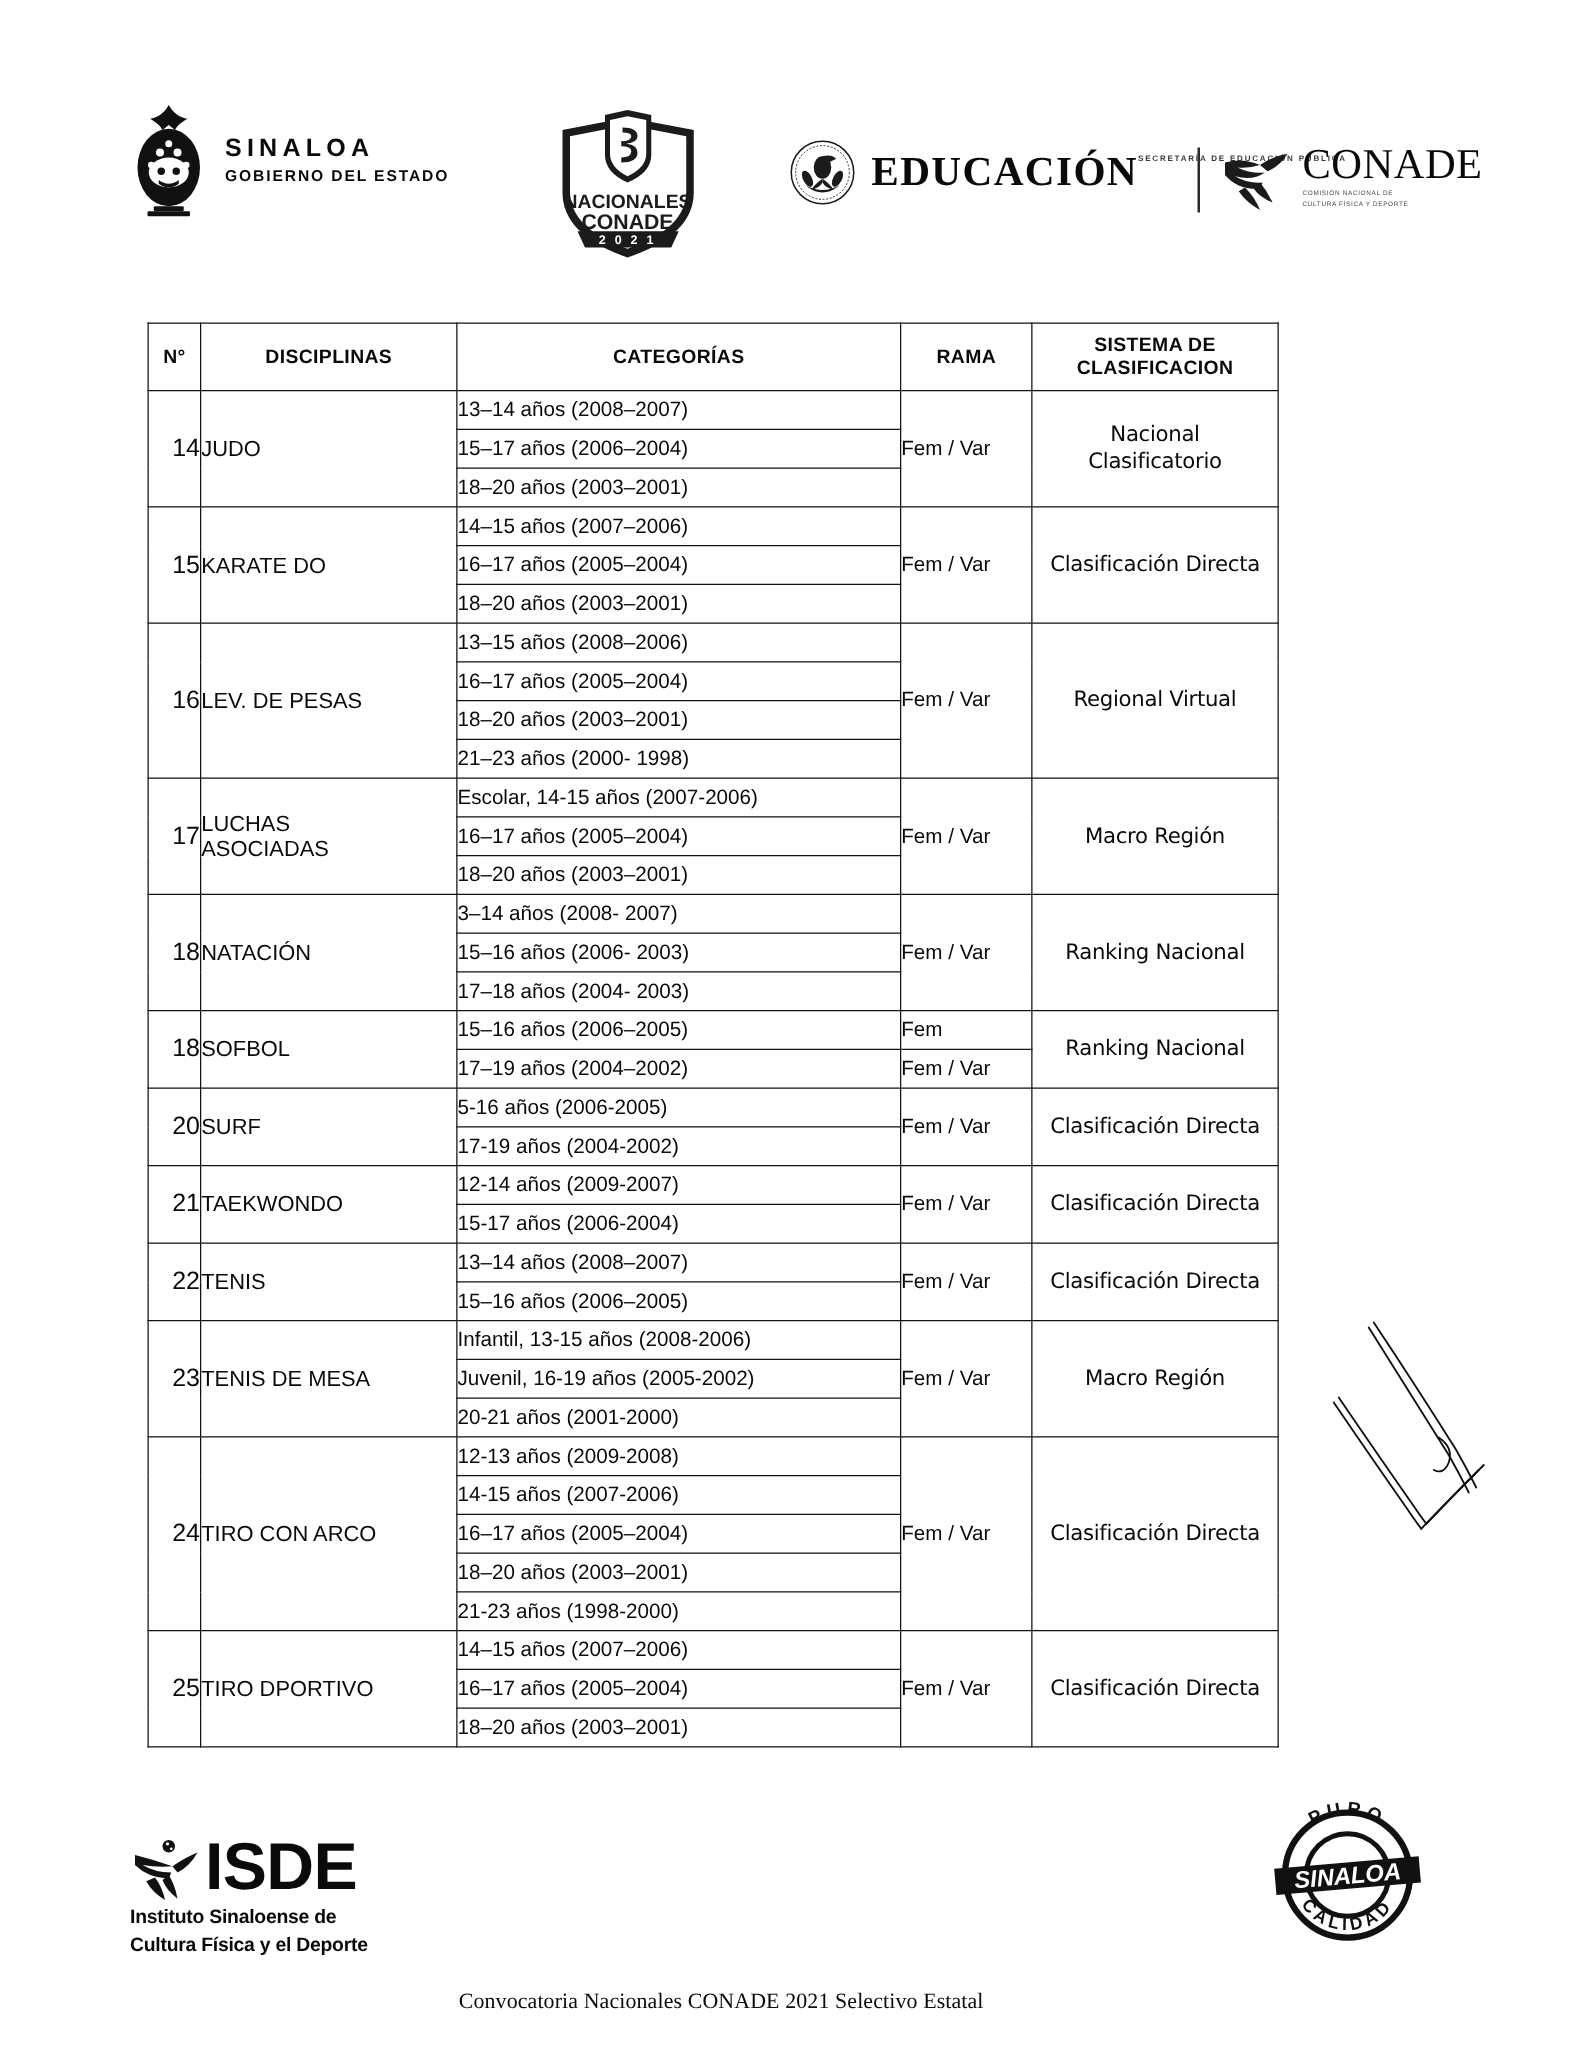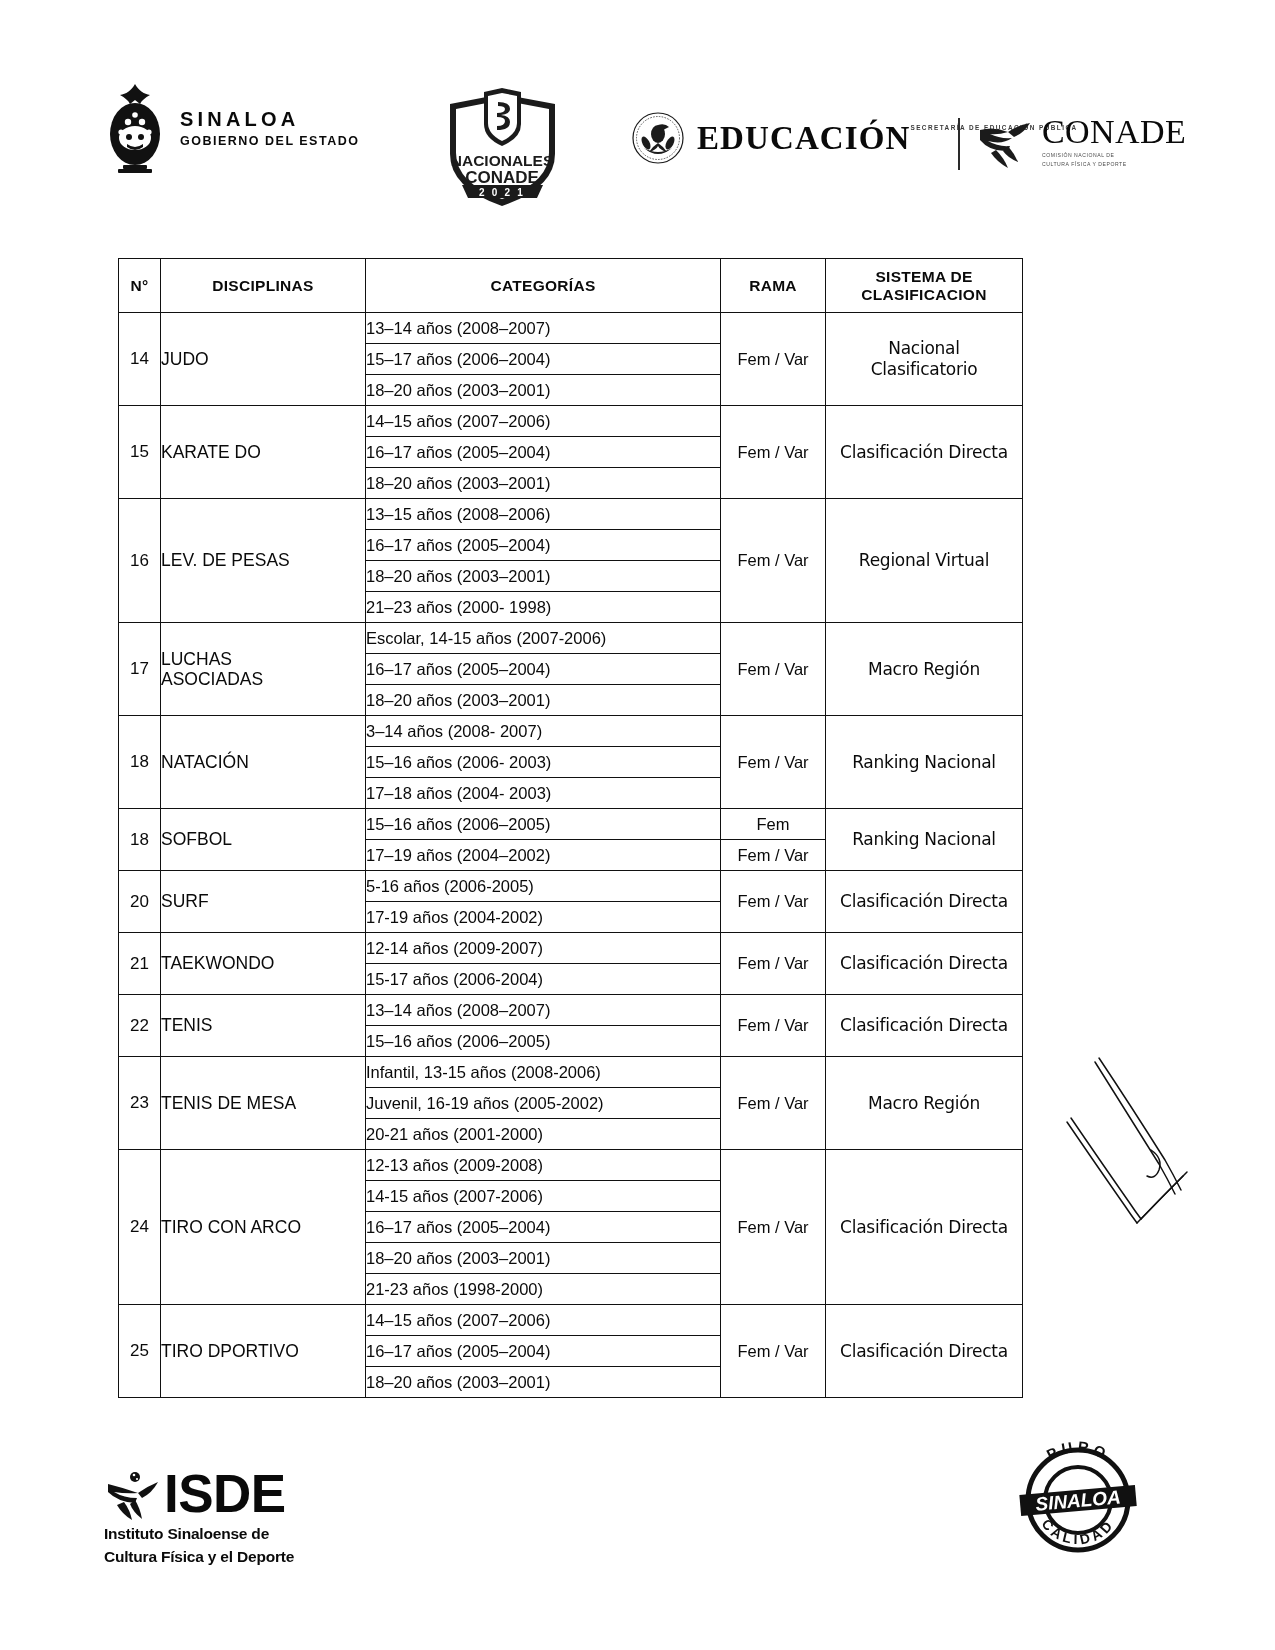--- a/index.html
+++ b/index.html
@@ -47,24 +47,24 @@
     letter-spacing:0.3px;line-height:1.14;padding:9px 2px;
   }
   .th-sis{font-size:15px;}
 
   .col-n{width:42px;}
   .col-disc{width:205px;}
   .col-cat{width:355px;}
   .col-rama{width:105px;}
   .col-sis{width:197px;}
 
-  td.c-n{font-size:17px;text-align:center;}
+  td.c-n{font-size:20px;text-align:right;}
   td.c-disc{font-size:17.5px;padding-left:9px;line-height:1.18;}
   td.c-cat{font-size:16.5px;padding:4.5px 0 4.5px 9px;height:30px;}
-  td.c-rama{font-size:16.5px;text-align:center;}
+  td.c-rama{font-size:16.5px;}
   td.c-sis{
     font-size:17px;text-align:center;line-height:1.26;
     font-family:"DejaVu Sans", sans-serif;
     letter-spacing:-0.25px;
   }
   .disc-ml{line-height:1.2;}
 
   
   .scribble{position:absolute;left:1055px;top:1018px;width:145px;height:215px;pointer-events:none;}
 
@@ -418,20 +418,21 @@
                 <circle cx="33" cy="11" r="1.1"></circle>
             </g>
           </svg>
         </div>
         <div class="isde-word">ISDE</div>
       </div>
       <div class="isde-sub">Instituto Sinaloense de</div>
       <div class="isde-sub">Cultura Física y el Deporte</div>
     </div>
 
+    <div class="foot-caption">Convocatoria Nacionales CONADE 2021 Selectivo Estatal</div>
   </div>
 
   <div class="seal">
     <svg viewBox="0 0 132 132" width="132" height="132">
       <defs>
         <path id="arcTop" d="M18 66 A48 48 0 0 1 114 66"></path>
         <path id="arcBot" d="M22 66 A44 44 0 0 0 110 66"></path>
       </defs>
       <circle cx="66" cy="66" r="50" fill="none" stroke="#111" stroke-width="5"></circle>
       <circle cx="66" cy="66" r="33" fill="none" stroke="#111" stroke-width="4"></circle>

